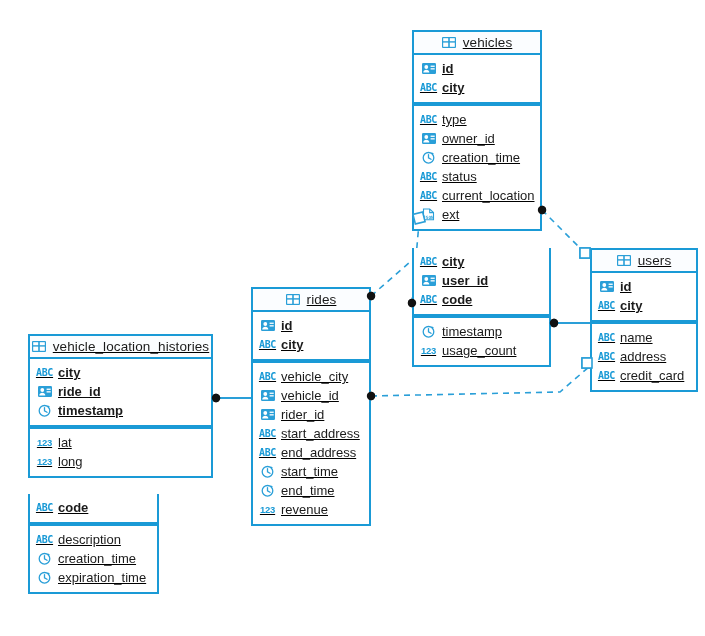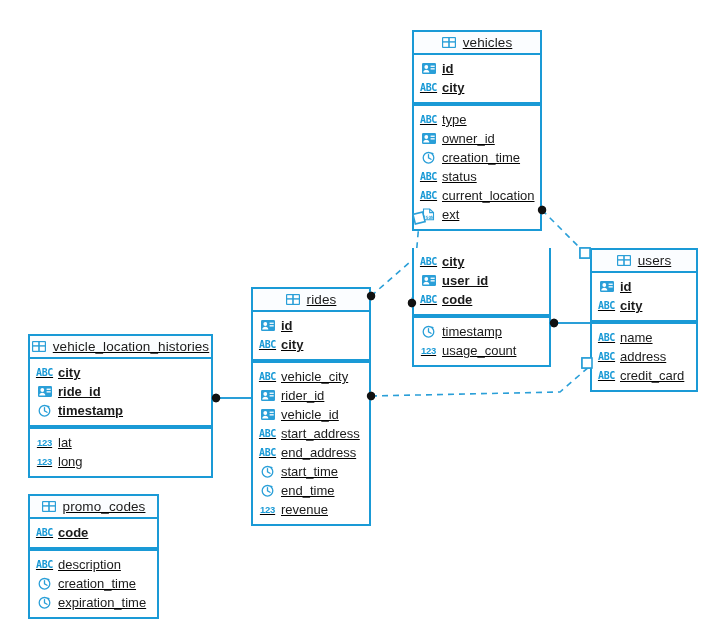--- a/index.html
+++ b/index.html
@@ -333,33 +333,33 @@
       <div class="field">
         <span class="ico">
           <svg width="14" height="11" viewBox="0 0 14 11">
               <rect x="0" y="0" width="14" height="11" rx="1.2" fill="#2a9fd8"></rect>
               <circle cx="4.3" cy="4" r="1.9" fill="#ffffff"></circle>
               <path d="M1.3 9.4c0-1.7 1.4-2.6 3-2.6s3 .9 3 2.6z" fill="#ffffff"></path>
               <rect x="8.6" y="2.6" width="4.1" height="1.3" fill="#ffffff"></rect>
               <rect x="8.6" y="5.2" width="4.1" height="1.3" fill="#ffffff"></rect>
             </svg>
         </span>
+        <span class="fname">vehicle_id</span>
+      </div>
+      <div class="field">
+        <span class="ico">
+          <svg width="14" height="11" viewBox="0 0 14 11">
+              <rect x="0" y="0" width="14" height="11" rx="1.2" fill="#2a9fd8"></rect>
+              <circle cx="4.3" cy="4" r="1.9" fill="#ffffff"></circle>
+              <path d="M1.3 9.4c0-1.7 1.4-2.6 3-2.6s3 .9 3 2.6z" fill="#ffffff"></path>
+              <rect x="8.6" y="2.6" width="4.1" height="1.3" fill="#ffffff"></rect>
+              <rect x="8.6" y="5.2" width="4.1" height="1.3" fill="#ffffff"></rect>
+            </svg>
+        </span>
         <span class="fname">rider_id</span>
-      </div>
-      <div class="field">
-        <span class="ico">
-          <svg width="14" height="11" viewBox="0 0 14 11">
-              <rect x="0" y="0" width="14" height="11" rx="1.2" fill="#2a9fd8"></rect>
-              <circle cx="4.3" cy="4" r="1.9" fill="#ffffff"></circle>
-              <path d="M1.3 9.4c0-1.7 1.4-2.6 3-2.6s3 .9 3 2.6z" fill="#ffffff"></path>
-              <rect x="8.6" y="2.6" width="4.1" height="1.3" fill="#ffffff"></rect>
-              <rect x="8.6" y="5.2" width="4.1" height="1.3" fill="#ffffff"></rect>
-            </svg>
-        </span>
-        <span class="fname">vehicle_id</span>
       </div>
       <div class="field">
         <span class="ico abc-ico">ABC</span>
         <span class="fname">start_address</span>
       </div>
       <div class="field">
         <span class="ico abc-ico">ABC</span>
         <span class="fname">end_address</span>
       </div>
       <div class="field">
@@ -436,32 +436,20 @@
         <span class="fname">lat</span>
       </div>
       <div class="field">
         <span class="ico num-ico">123</span>
         <span class="fname">long</span>
       </div>
     </div>
   </div>
 
   <div class="entity" style="left:28px;top:494px;width:131px;">
-    <div class="ent-header">
-      <span class="ico">
-        <svg width="14" height="11" viewBox="0 0 14 11">
-            <rect x="0" y="0" width="14" height="11" rx="1" fill="#2a9fd8"></rect>
-            <rect x="1.2" y="1.2" width="5" height="3" fill="#ffffff"></rect>
-            <rect x="7.8" y="1.2" width="5" height="3" fill="#ffffff"></rect>
-            <rect x="1.2" y="5.6" width="5" height="4.2" fill="#ffffff"></rect>
-            <rect x="7.8" y="5.6" width="5" height="4.2" fill="#ffffff"></rect>
-          </svg>
-      </span>
-      <span class="ent-title">promo_codes</span>
-    </div>
     <div class="ent-block keys">
       <div class="field pk">
         <span class="ico abc-ico">ABC</span>
         <span class="fname">code</span>
       </div>
     </div>
     <div class="ent-block attrs">
       <div class="field">
         <span class="ico abc-ico">ABC</span>
         <span class="fname">description</span>

